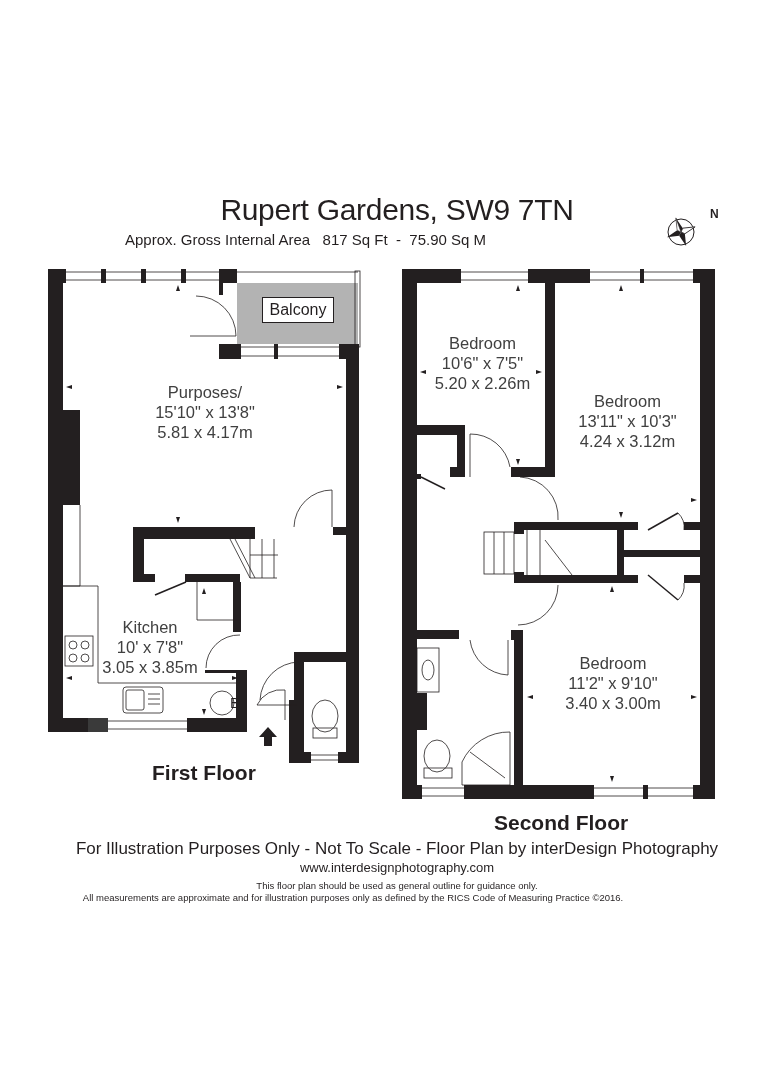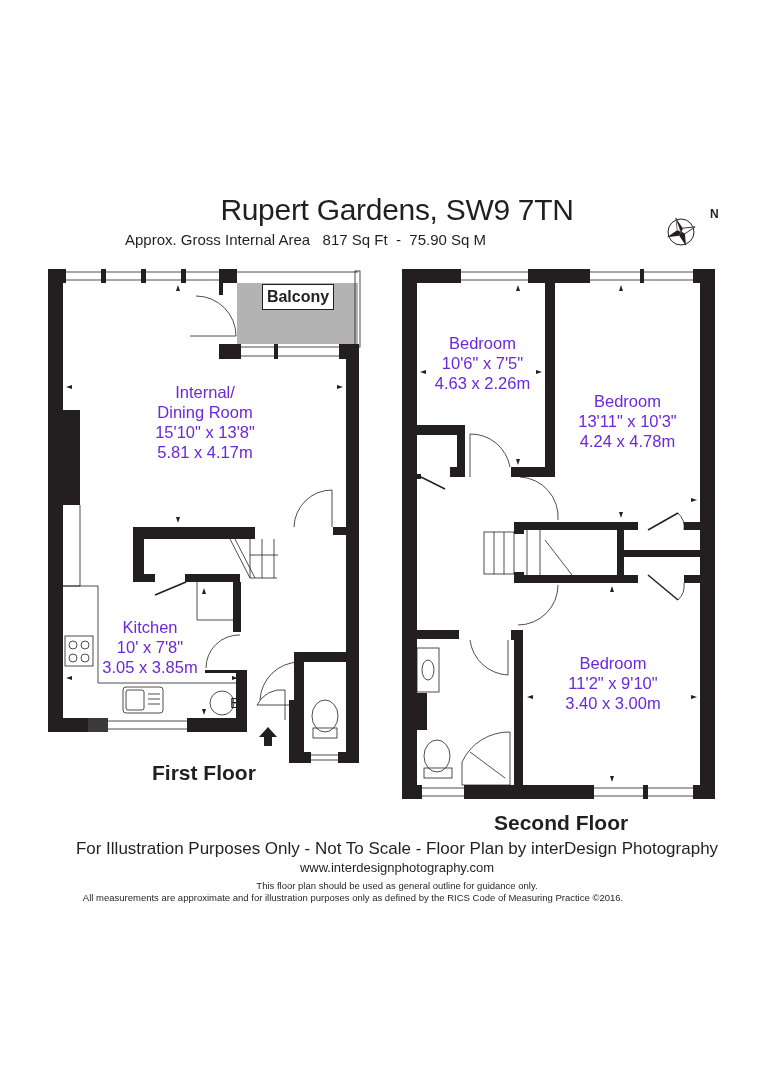--- a/index.html
+++ b/index.html
@@ -1,28 +1,28 @@
 <!DOCTYPE html>
 <html><head>
   <meta charset="utf-8">
   <style>
     html, body { margin: 0; padding: 0; background: #ffffff; }
     body { width: 764px; height: 1080px; position: relative; overflow: hidden;
            font-family: "Liberation Sans", sans-serif; color: #231f20; }
     .abs { position: absolute; padding-left: 15px; }
     .title { left: 0; width: 764px; top: 193px; text-align: center; font-size: 30px; letter-spacing: -0.3px; }
     .subtitle { left: 110px; top: 231px; font-size: 15px; white-space: pre; }
-    .room-label { position: absolute; text-align: center; font-size: 16.5px; line-height: 20px; color: #6d28d9; }
+    .room-label { position: absolute; text-align: center; font-size: 16.5px; line-height: 20px; color: #404040; }
     .floor-label { position: absolute; font-size: 21px; font-weight: bold; }
     .footer1 { left: 0; width: 764px; top: 839px; text-align: center; font-size: 17px; }
     .footer2 { left: 0; width: 764px; top: 860px; text-align: center; font-size: 13px; }
     .footer3 { left: 0; width: 764px; top: 880px; text-align: center; font-size: 9.5px; }
     .footer4 { left: 0; width: 676px; top: 892px; text-align: center; font-size: 9.5px; }
-    .balcony-box { position: absolute; left: 262px; top: 284px; width: 70px; height: 24px; border: 1px solid #231f20; background: #fff;
-                   font-size: 16px; text-align: center; line-height: 24px; font-weight: bold; }
+    .balcony-box { position: absolute; left: 262px; top: 297px; width: 70px; height: 24px; border: 1px solid #231f20; background: #fff;
+                   font-size: 16px; text-align: center; line-height: 24px; }
     svg { position: absolute; left: 0; top: 0; }
   </style>
 </head>
 <body>
 
 <div class="abs title">Rupert Gardens, SW9 7TN</div>
 <div class="abs subtitle">Approx. Gross Internal Area   817 Sq Ft  -  75.90 Sq M</div>
 
 <svg width="764" height="1080" style="pointer-events:none">
   <g transform="translate(681,232)">
@@ -235,42 +235,41 @@
     <polygon points="621,518 623,512 619,512"></polygon>
     <polygon points="612,586 614,592 610,592"></polygon>
     <polygon points="527,697 533,695 533,699"></polygon>
     <polygon points="697,697 691,695 691,699"></polygon>
     <polygon points="612,782 614,776 610,776"></polygon>
   </g>
 </svg>
 
 <div class="balcony-box">Balcony</div>
 <div class="room-label" style="left:120px;top:382px;width:170px;">
-  <div>Internal/</div>
-  <div>Dining Room</div>
+  <div>Purposes/</div>
   <div>15'10" x 13'8"</div>
   <div>5.81 x 4.17m</div>
 </div>
 <div class="room-label" style="left:90px;top:617px;width:120px;">
   <div>Kitchen</div>
   <div>10' x 7'8"</div>
   <div>3.05 x 3.85m</div>
 </div>
 <div class="abs" style="left:215px;top:694px;font-size:15px;">B</div>
 <div class="floor-label" style="left:152px;top:761px;">First Floor</div>
 
 <div class="room-label" style="left:420px;top:333px;width:125px;">
   <div>Bedroom</div>
   <div>10'6" x 7'5"</div>
-  <div>4.63 x 2.26m</div>
+  <div>5.20 x 2.26m</div>
 </div>
 <div class="room-label" style="left:560px;top:391px;width:135px;">
   <div>Bedroom</div>
   <div>13'11" x 10'3"</div>
-  <div>4.24 x 4.78m</div>
+  <div>4.24 x 3.12m</div>
 </div>
 <div class="room-label" style="left:548px;top:653px;width:130px;">
   <div>Bedroom</div>
   <div>11'2" x 9'10"</div>
   <div>3.40 x 3.00m</div>
 </div>
 <div class="floor-label" style="left:494px;top:811px;">Second Floor</div>
 
 <div class="abs footer1">For Illustration Purposes Only - Not To Scale - Floor Plan by interDesign Photography</div>
 <div class="abs footer2">www.interdesignphotography.com</div>

